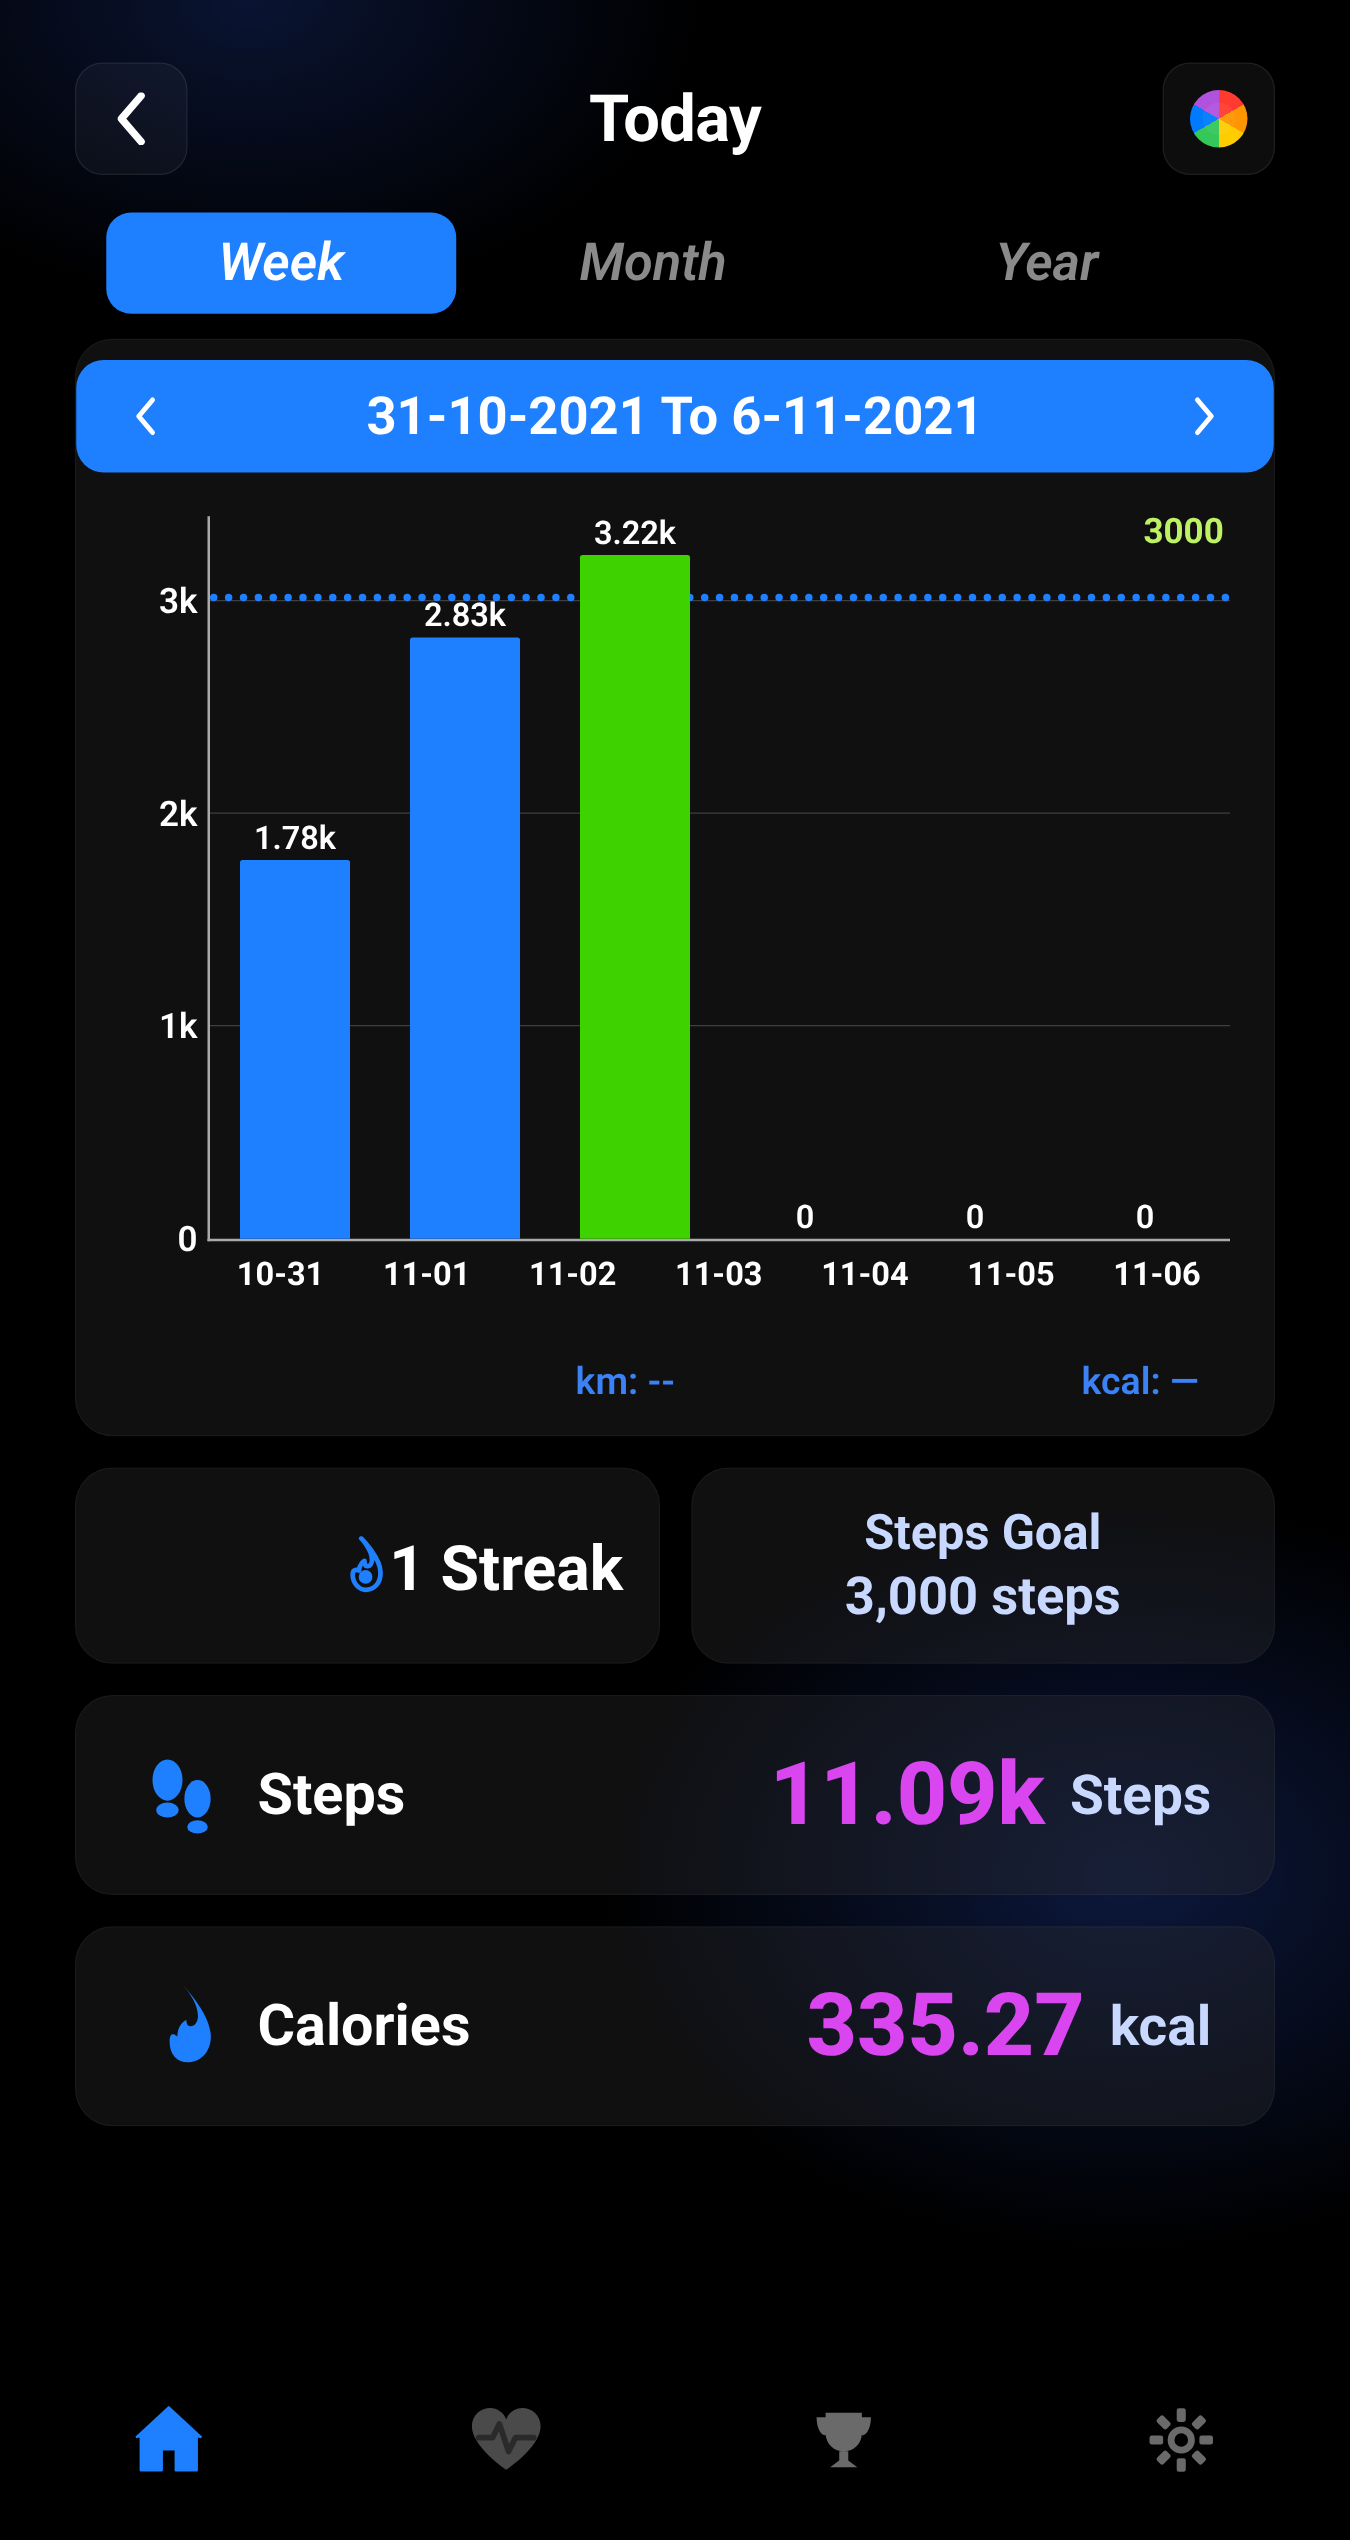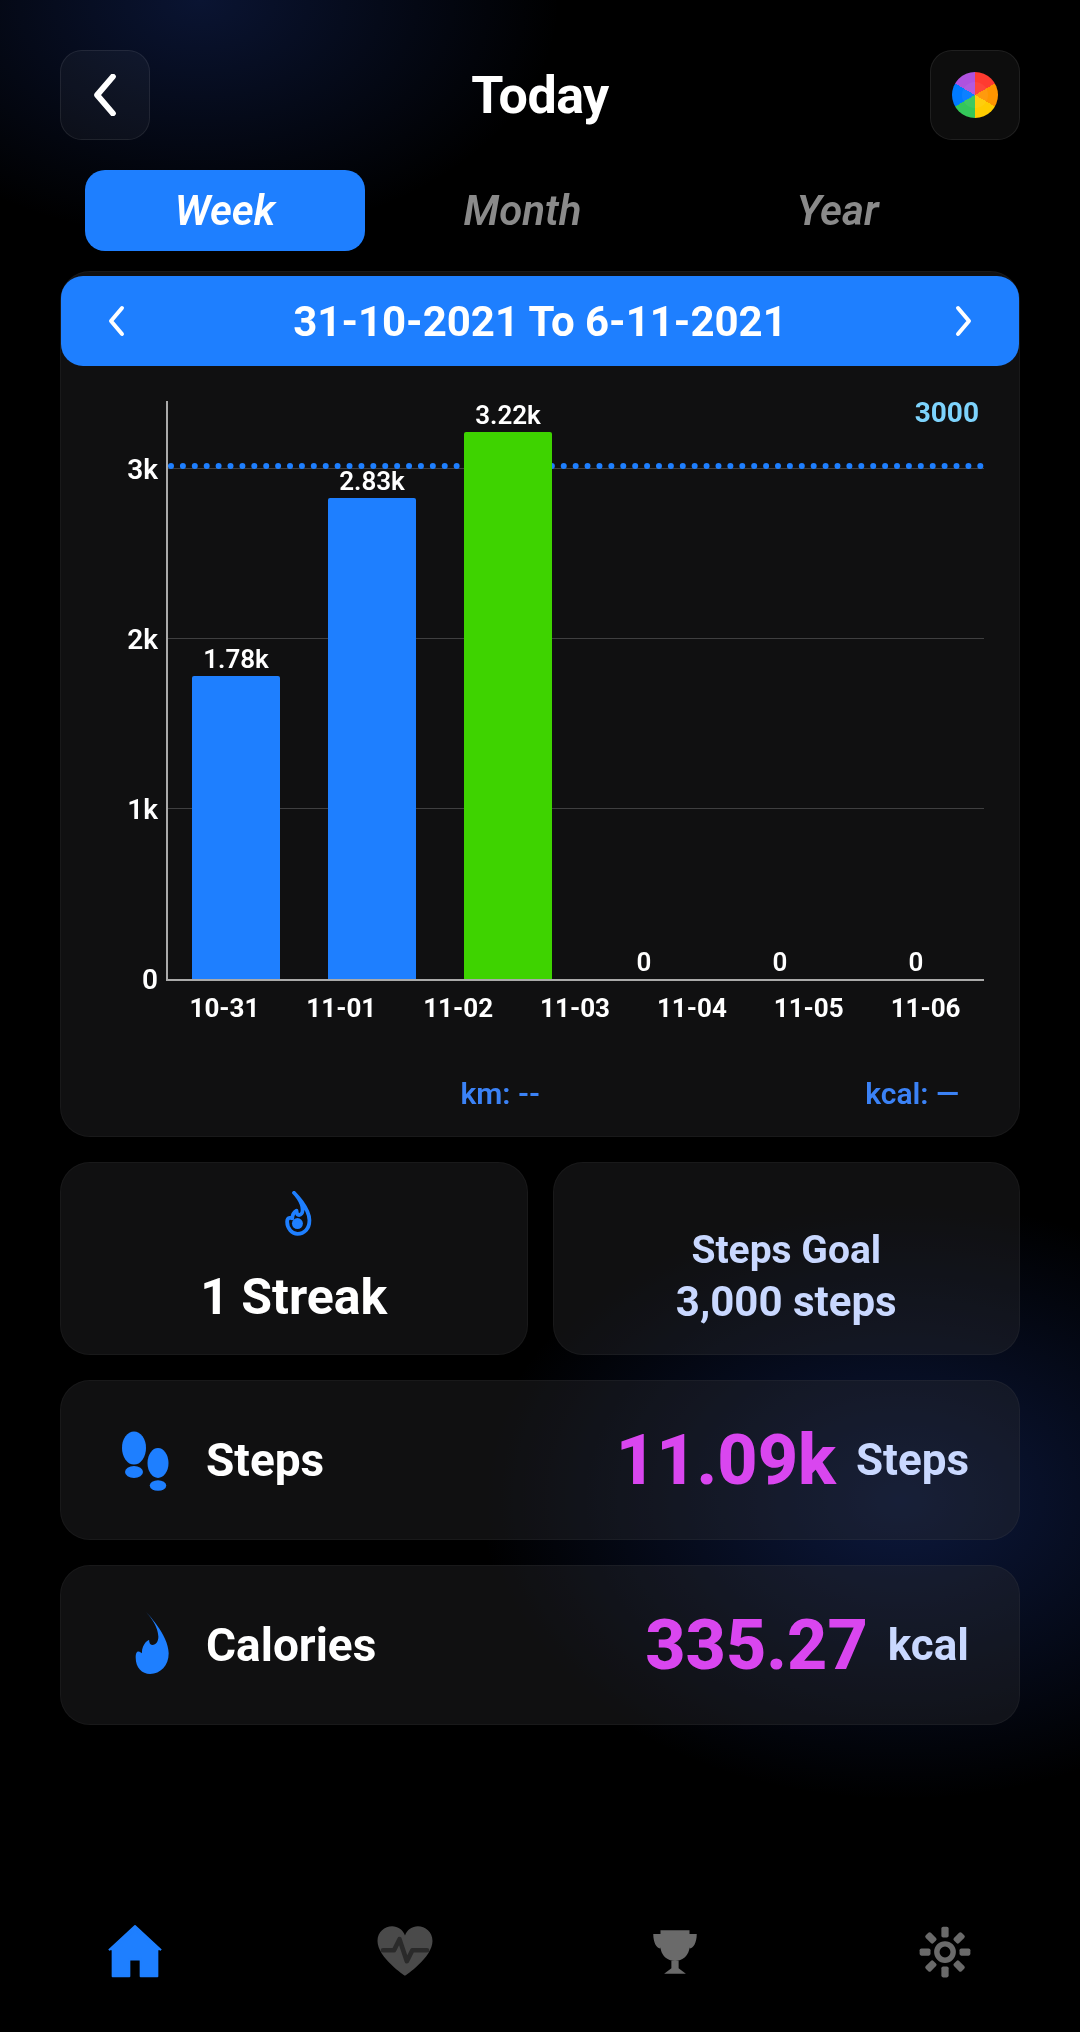--- a/index.html
+++ b/index.html
@@ -28,49 +28,49 @@
     }
     .ring-icon { width: 46px; height: 46px; border-radius: 50%; background: conic-gradient(#ff3b30 0 60deg, #ff9500 60deg 120deg, #ffcc00 120deg 180deg, #34c759 180deg 240deg, #007aff 240deg 300deg, #af52de 300deg 360deg); position: relative; }
     .ring-icon::after { content:""; position:absolute; inset:10px; background: rgba(255,255,255,0.05); border-radius:50%; }
 
     .content { padding: 0 60px; }
 
     .tabs { display: flex; gap: 0; margin-bottom: 20px; padding: 0 25px; }
     .tab { flex: 1; text-align: center; font-size: 42px; font-weight: 600; color: #8a8a8a; padding: 16px 0; border-radius: 20px; cursor: pointer; font-style: italic; }
     .tab.active { background: #1e7fff; color: #fff; flex: 0 0 280px; }
 
-    .chart-card { background: rgba(45,45,50,0.35); border-radius: 30px; padding: 4px 0 25px; margin-bottom: 25px; border: 1px solid rgba(255,255,255,0.04); }
+    .chart-card { background: rgba(45,45,50,0.35); border-radius: 30px; padding: 16px 0 25px; margin-bottom: 25px; border: 1px solid rgba(255,255,255,0.04); }
     .date-nav {
       background: #1e7fff; border-radius: 22px; height: 90px; display: flex; align-items: center;
       justify-content: space-between; padding: 0 35px; margin-bottom: 35px;
     }
     .date-arrow { cursor: pointer; display: flex; align-items: center; justify-content: center; width: 40px; height: 40px; }
     .date-range { font-size: 42px; font-weight: 700; }
 
     .chart-area { height: 650px; padding: 0 35px 20px; position: relative; }
     .chart-inner { position: relative; height: 580px; margin-left: 70px; border-left: 2px solid #aaa; border-bottom: 2px solid #aaa; }
     .ytick { position: absolute; left: -70px; width: 60px; text-align: right; font-size: 28px; font-weight: 600; color: #fff; transform: translateY(50%); }
     .gridline { position: absolute; left: 0; right: 0; height: 1px; background: rgba(255,255,255,0.2); }
     .goal-line { position: absolute; left: 0; right: 0; height: 0; border-top: 6px dotted #1e7fff; }
-    .goal-label { position: absolute; right: 5px; font-size: 28px; font-weight: 700; color: #7dd3fc; transform: translateY(-120%); }
+    .goal-label { position: absolute; right: 5px; font-size: 28px; font-weight: 700; color: #bef264; transform: translateY(-120%); }
     .bars { position: absolute; left: 0; right: 0; bottom: 0; top: 0; display: flex; }
     .bar-col { flex: 1; display: flex; flex-direction: column; justify-content: flex-end; align-items: center; position: relative; }
     .bar { width: 65%; border-radius: 2px 2px 0 0; position: relative; }
     .bar-label { position: absolute; top: -32px; left: 50%; transform: translateX(-50%); font-size: 26px; font-weight: 600; color: #fff; white-space: nowrap; }
     .xlabels { display: flex; margin-left: 70px; }
     .xlabel { flex: 1; text-align: center; font-size: 26px; font-weight: 700; color: #fff; padding-top: 12px; }
     .chart-footer { display: flex; padding: 25px 60px 0; }
     .chart-footer-item { flex: 1; text-align: right; font-size: 30px; font-weight: 600; color: #3b82f6; }
 
     .cards-row { display: flex; gap: 25px; margin-bottom: 25px; }
     .card {
       flex: 1; background: rgba(45,45,50,0.35); border-radius: 30px; padding: 28px;
       border: 1px solid rgba(255,255,255,0.04); display: flex; flex-direction: column; align-items: center; justify-content: flex-end;
     }
-    .streak-card { flex-direction: column; gap: 23px; }
+    .streak-card { flex-direction: row; }
     .streak-val { font-size: 50px; font-weight: 700; margin-top: 6px; }
     .goal-card { }
     .goal-title { font-size: 39px; font-weight: 700; color: #c9d8ff; }
     .goal-value { font-size: 42px; font-weight: 700; color: #c9d8ff; margin-top: 4px; }
 
     .metric-card {
       background: rgba(45,45,50,0.35); border-radius: 30px; padding: 38px 50px;
       border: 1px solid rgba(255,255,255,0.04); display: flex; align-items: center;
       margin-bottom: 25px;
     }

